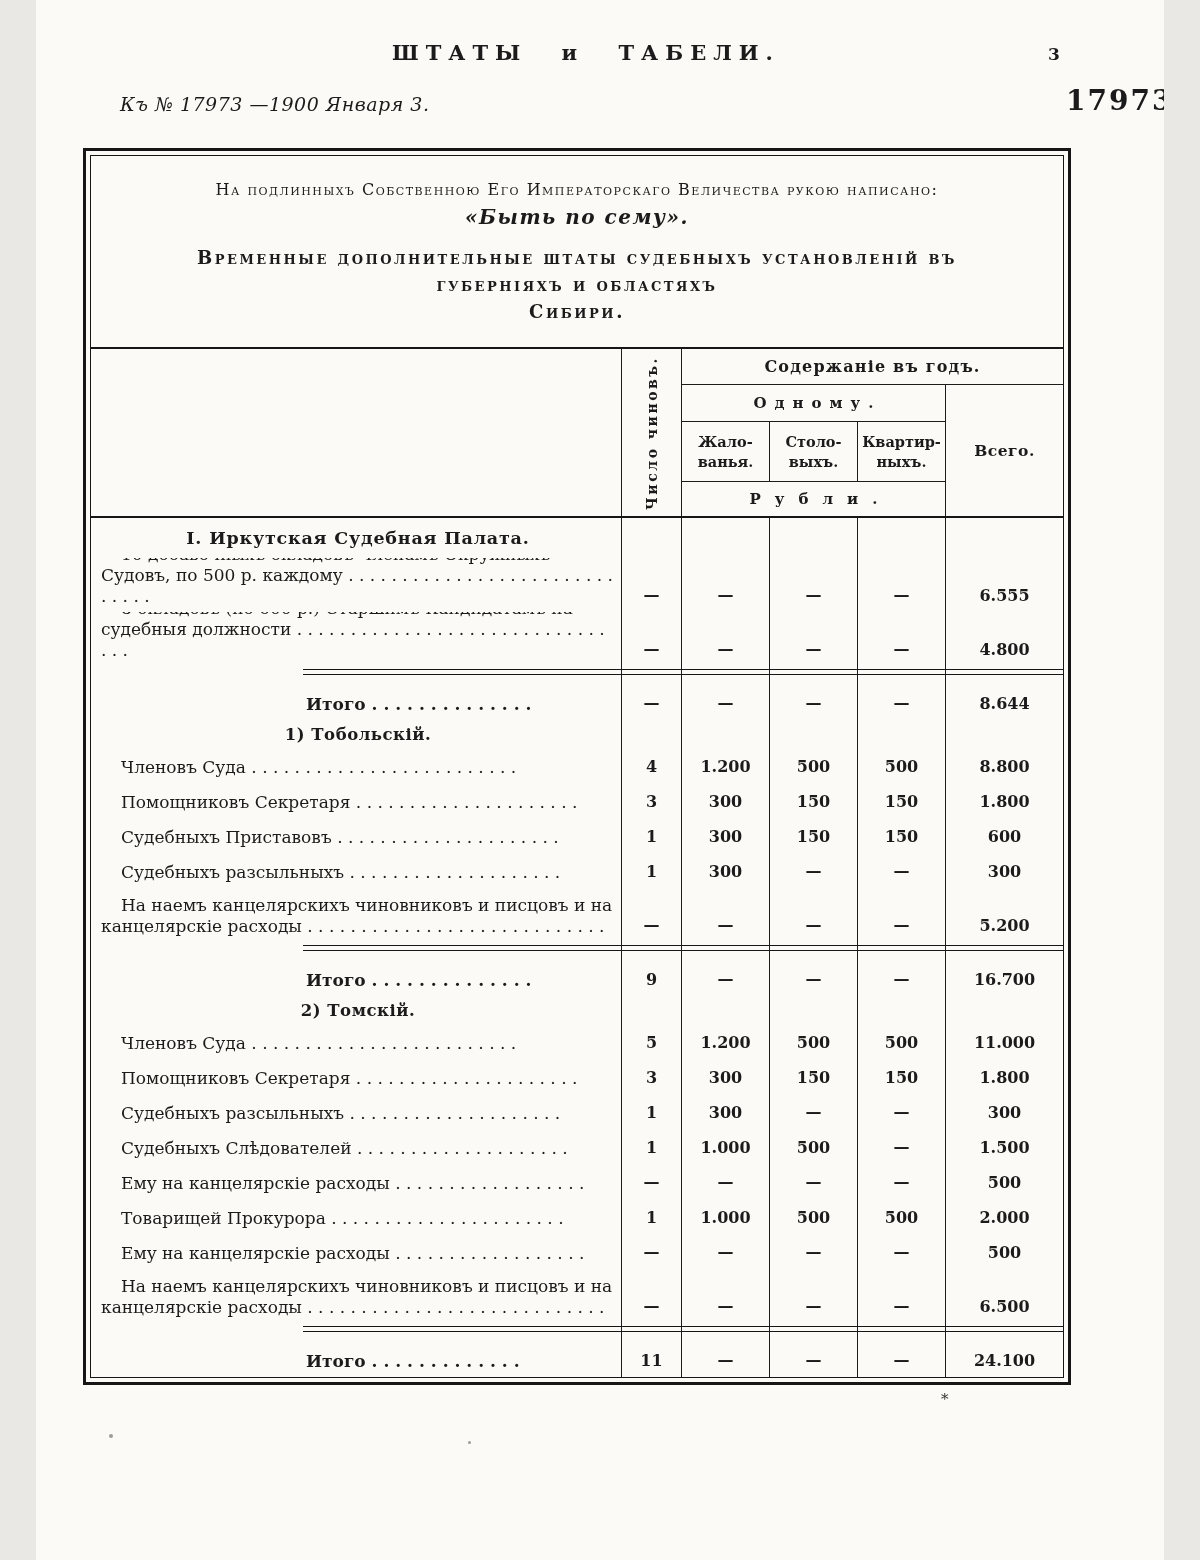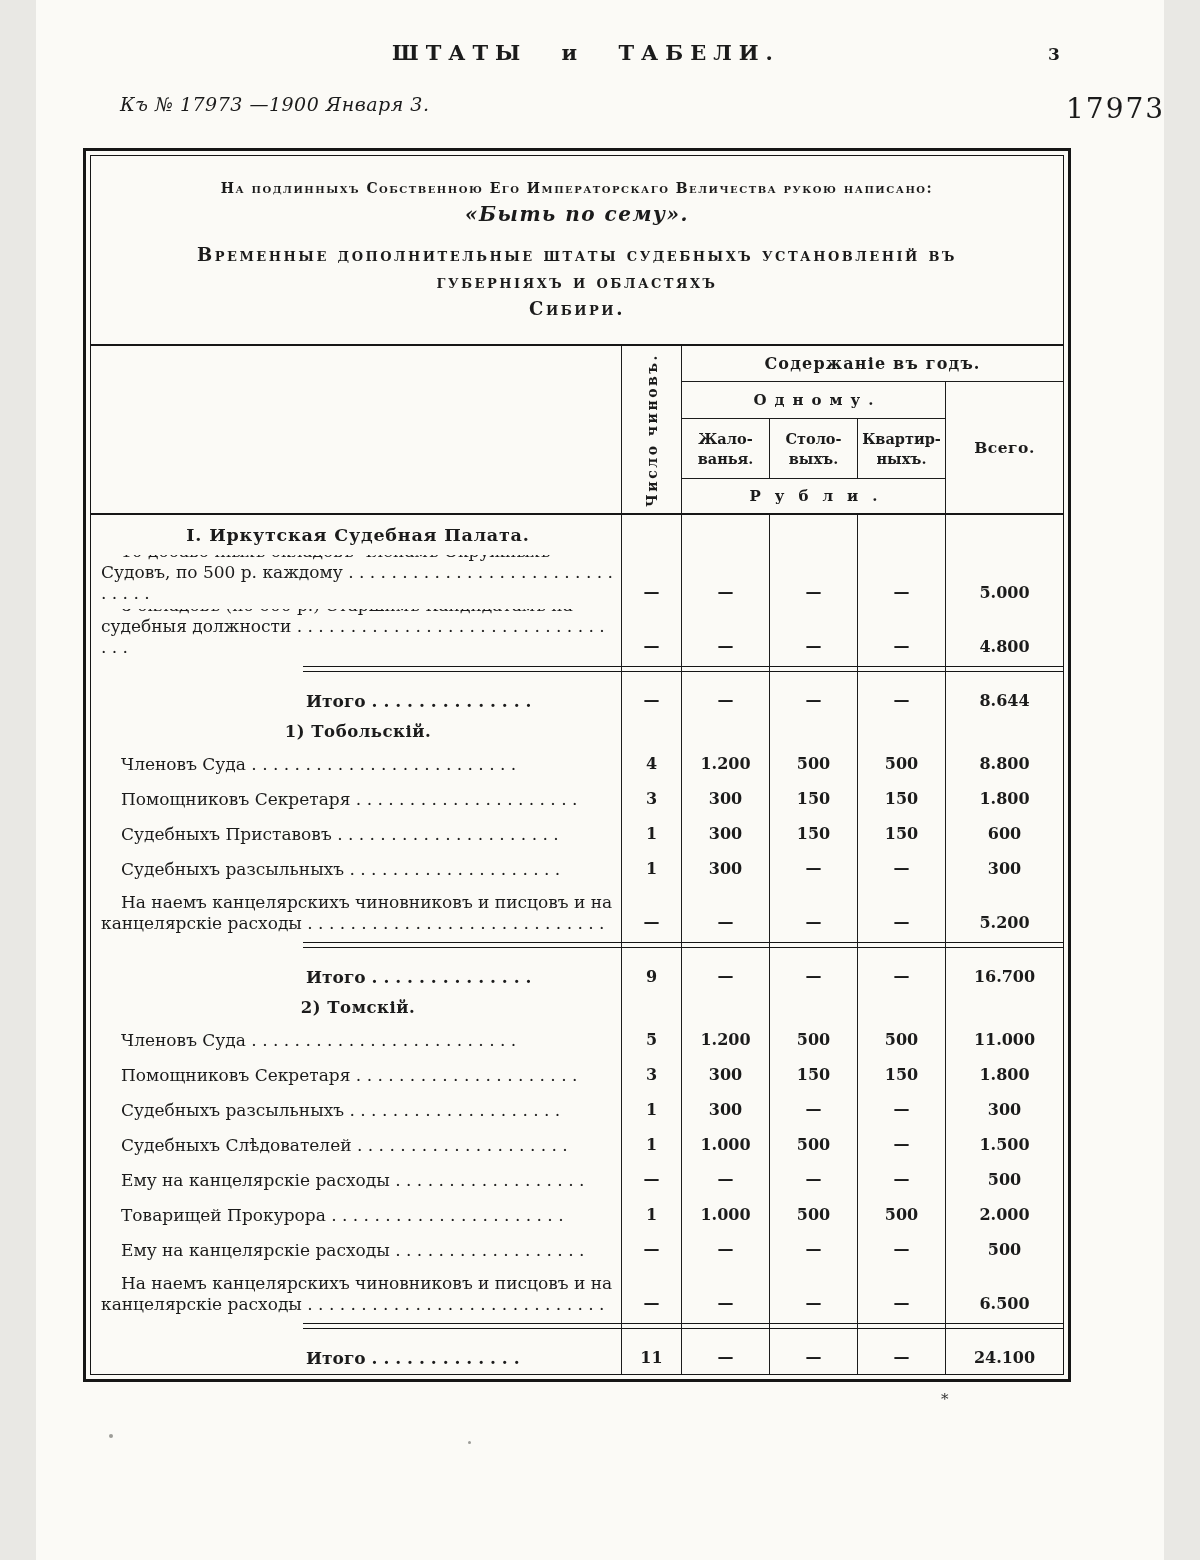--- a/index.html
+++ b/index.html
@@ -5,28 +5,28 @@
   * { margin:0; padding:0; box-sizing:border-box; }
   body { background:#e9e8e4; font-family:"DejaVu Serif", serif; }
   .page { position:relative; width:1128px; height:1560px; margin:0 auto;
           background:#fbfaf6; color:#1b1b1b; overflow:hidden; }
 
   
   .mast-title { position:absolute; top:40px; left:0; width:1100px; text-align:center;
                 font-weight:bold; font-size:21px; letter-spacing:7px; word-spacing:20px; }
   .page-num   { position:absolute; top:44px; left:1012px; font-size:17px; font-weight:bold; }
   .refline    { position:absolute; top:93px; left:84px; font-style:italic; font-size:19px; letter-spacing:0.5px; }
-  .docnum     { position:absolute; top:92px; left:1030px; font-size:28px; font-weight:normal; letter-spacing:2px; }
+  .docnum     { position:absolute; top:84px; left:1030px; font-size:28px; font-weight:bold; letter-spacing:2px; }
 
   
   .frame { position:absolute; left:47px; top:148px; width:988px; border:3.5px solid #161616; background:#fbfaf6; }
   .frame-inner { position:relative; margin:4px; border:1.6px solid #161616; padding-top:24px; }
 
   .preamble { padding:0 40px; text-align:center; }
-  .pre1 { font-size:14px; font-weight:bold; font-variant-caps:small-caps; letter-spacing:1.5px;text-align:center; }
+  .pre1 { font-size:16px; font-weight:normal; font-variant-caps:small-caps; letter-spacing:1.5px;text-align:center; }
   .pre2 { margin-top:6px; font-size:20px; font-weight:bold; font-style:italic; letter-spacing:1.5px; }
   .doc-title { margin-top:15px; font-size:18px; font-weight:bold; font-variant-caps:small-caps;
                letter-spacing:2.5px; line-height:1.5; white-space:pre-line; }
 
   
   .table { margin-top:22px; }
   .grid6 { display:grid; grid-template-columns:530px 60px 88px 88px 88px 1fr; }
 
   .thead { border-top:2.5px solid #161616; border-bottom:2px solid #161616;
            grid-template-rows:36px 37px 60px 34px; }
@@ -147,21 +147,21 @@
               <div class="c cm">
                 <span class="vt">—</span>
               </div>
               <div class="c cm">
                 <span class="vt">—</span>
               </div>
               <div class="c cm">
                 <span class="vt">—</span>
               </div>
               <div class="c cv">
-                <span class="vt">5.000</span>
+                <span class="vt">6.555</span>
               </div>
             </div>
             <div class="trow grid6 item2">
               <div class="c lbl">
                 <span class="lt">8 окладовъ (по 600 р.) Старшимъ Кандидатамъ на судебныя должности . . . . . . . . . . . . . . . . . . . . . . . . . . . . . . . .</span>
               </div>
               <div class="c cn">
                 <span class="vt">—</span>
               </div>
               <div class="c cm">

